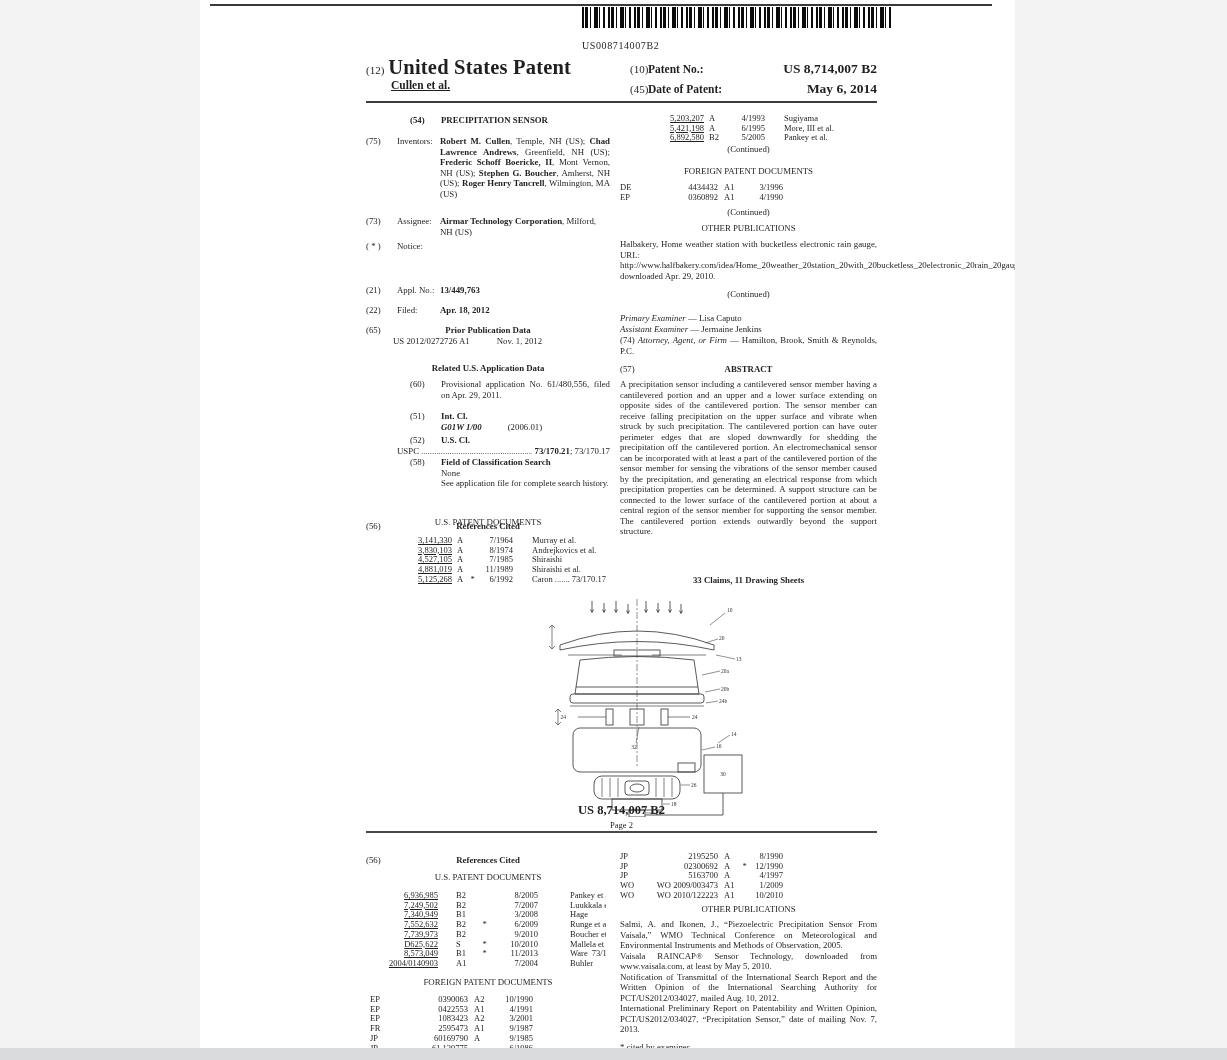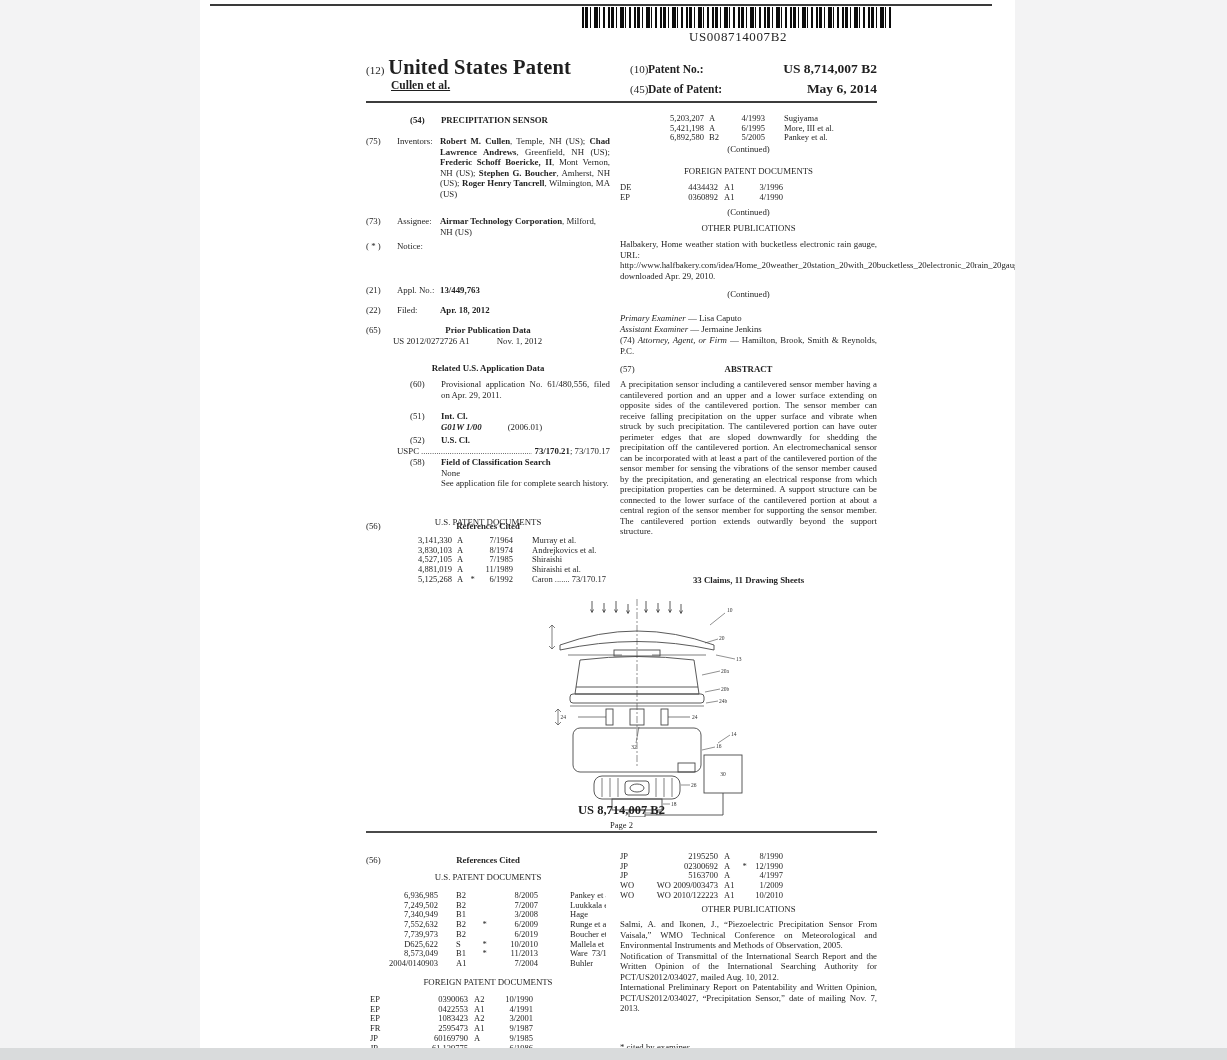--- a/index.html
+++ b/index.html
@@ -12,21 +12,21 @@
   .sheet { position:absolute; left:200px; top:0; width:815px; height:1048px; background:#ffffff; overflow:hidden; }
   .top-edge { position:absolute; left:10px; top:4px; width:782px; height:2px; background:#3a3a3a; }
   .bottom-strip { position:absolute; left:0; bottom:0; width:1227px; height:12px; background:#d9dbdc; }
 
   .bc { position:absolute; left:382px; top:7px; width:312px; }
   .bc-bars { height:21px;
     background:repeating-linear-gradient(90deg,
       #0b0b0b 0 2px, #fff 2px 3px, #0b0b0b 3px 6px, #fff 6px 8px,
       #0b0b0b 8px 9px, #fff 9px 12px, #0b0b0b 12px 16px, #fff 16px 17px,
       #0b0b0b 17px 18px, #fff 18px 21px, #0b0b0b 21px 23px, #fff 23px 26px); }
-  .bc-text { text-align:center; font-size:13px; letter-spacing:0.6px; margin-top:1px; }
+  .bc-text { font-size:10px; letter-spacing:0.6px; margin-top:12px; }
 
   .hdr-left { position:absolute; left:166px; top:56px; width:270px; }
   .hdr-n { font-size:11px; }
   .hdr-title { font-size:20.5px; font-weight:bold; letter-spacing:0.2px; display:inline; }
   .hdr-byline { font-size:11.5px; font-weight:bold; margin:0 0 0 25px;text-decoration:underline; }
   .hdr-right { position:absolute; left:430px; top:61px; width:247px; }
   .hdr-row { display:grid; grid-template-columns:18px 96px 1fr; align-items:baseline; margin-bottom:4px; }
   .hdr-label { font-weight:bold; font-size:11.5px; }
   .hdr-val { font-weight:bold; font-size:13.5px; text-align:right; white-space:nowrap; }
   .hdr-rule { position:absolute; left:166px; top:101px; width:511px; height:2px; background:#3c3c3c; }
@@ -40,21 +40,21 @@
   .nb  { display:grid; grid-template-columns:31px 1fr;margin-left:44px; }
   .nb3 { display:grid; grid-template-columns:31px 43px 1fr; }
   .just { text-align:justify; }
   .cen { text-align:center; }
   .bold { font-weight:bold; }
   .rel { position:relative; }
   .sec-num { position:absolute; left:0; top:0; }
   .publine { display:flex; margin-left:27px; gap:27px;text-align:center; }
 
   .usr { display:grid; grid-template-columns:66px 16px 9px 36px minmax(0,1fr); font-size:8.5px; line-height:9.7px; }
-  .usr .n { text-align:right; } .usr .k { padding-left:5px; } .usr .s { text-align:center; }
+  .usr .n { text-align:right;text-decoration:underline; } .usr .k { padding-left:5px; } .usr .s { text-align:center; }
   .usr .d { text-align:right; }
   .usr .nm { padding-left:19px; display:flex; white-space:nowrap; overflow:hidden; }
   .usr .dots { overflow:hidden; flex:0 1 auto; margin:0 2px; }
   .rows-ml20 .usr { margin-left:20px; margin-right:4px; }
   .rows-ml18 .usr { margin-left:18px; margin-right:14px; }
   .rows-ml6  .usr { margin-left:6px;  margin-right:4px;gap:13px; }
 
   .frn { display:grid; grid-template-columns:30px 68px 22px 9px 34px; font-size:8.5px; line-height:9.7px; }
   .frn .n { text-align:right; } .frn .k { padding-left:6px; } .frn .s { text-align:center; }
   .frn .d { text-align:right; }
@@ -429,21 +429,21 @@
             <span>Runge et al.</span>
             <span class="dots">..................</span>
             <span>73/170.17</span>
           </span>
       </div>
 
       <div class="usr">
         <span class="n">7,739,973</span>
         <span class="k">B2</span>
         <span class="s"></span>
-        <span class="d">6/2019</span>
+        <span class="d">9/2010</span>
         <span class="nm">
             <span>Boucher et al.</span>
             <span class="dots"></span>
             <span></span>
           </span>
       </div>
 
       <div class="usr">
         <span class="n">D625,622</span>
         <span class="k">S</span>
@@ -571,20 +571,21 @@
         <span class="n">WO 2010/122223</span>
         <span class="k">A1</span>
         <span class="s"></span>
         <span class="d">10/2010</span>
       </div>
     </div>
     <div class="blk cen" style="top:56px">OTHER PUBLICATIONS</div>
     <div class="blk" style="top:71px">
       <p class="pub">Salmi, A. and Ikonen, J., “Piezoelectric Precipitation Sensor From Vaisala,” WMO Technical Conference on Meteorological and Environmental Instruments and Methods of Observation, 2005.</p>
 
+      <p class="pub">Vaisala RAINCAP® Sensor Technology, downloaded from www.vaisala.com, at least by May 5, 2010.</p>
 
       <p class="pub">Notification of Transmittal of the International Search Report and the Written Opinion of the International Searching Authority for PCT/US2012/034027, mailed Aug. 10, 2012.</p>
 
       <p class="pub">International Preliminary Report on Patentability and Written Opinion, PCT/US2012/034027, “Precipitation Sensor,” date of mailing Nov. 7, 2013.</p>
     </div>
     <div class="blk" style="top:194px">* cited by examiner</div>
   </div>
 </div>
 
 <div class="bottom-strip"></div>

